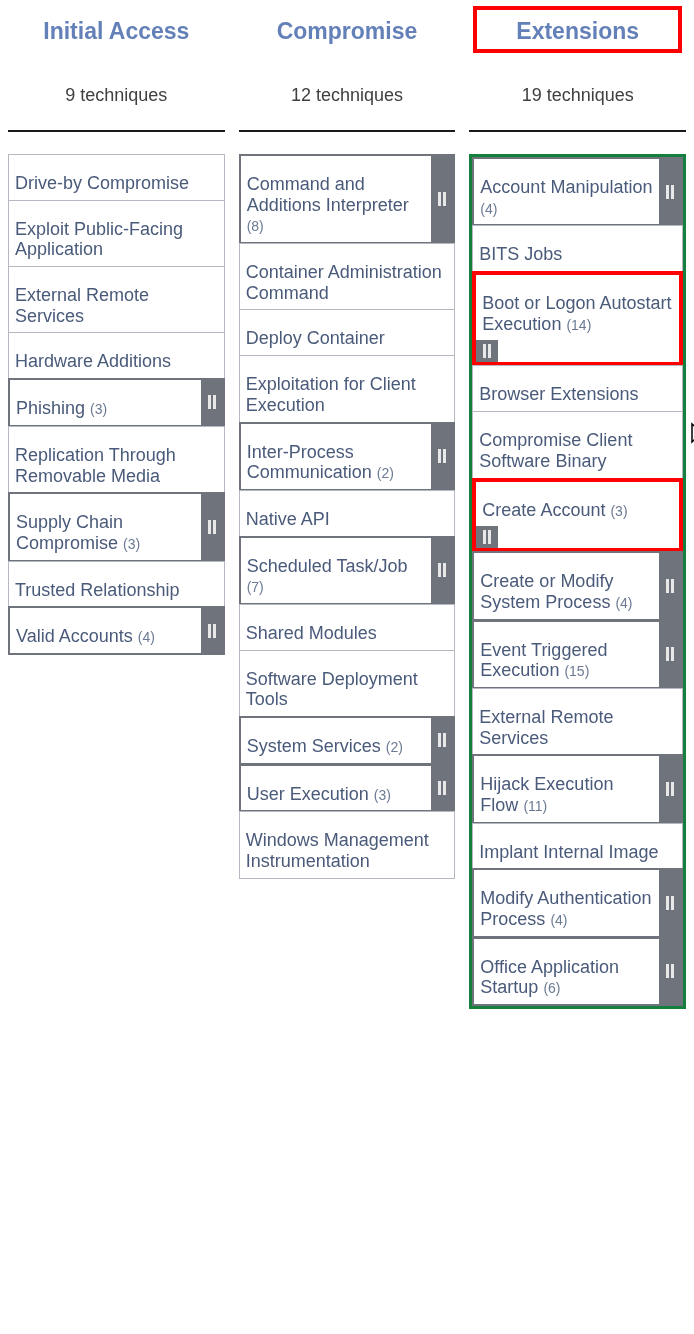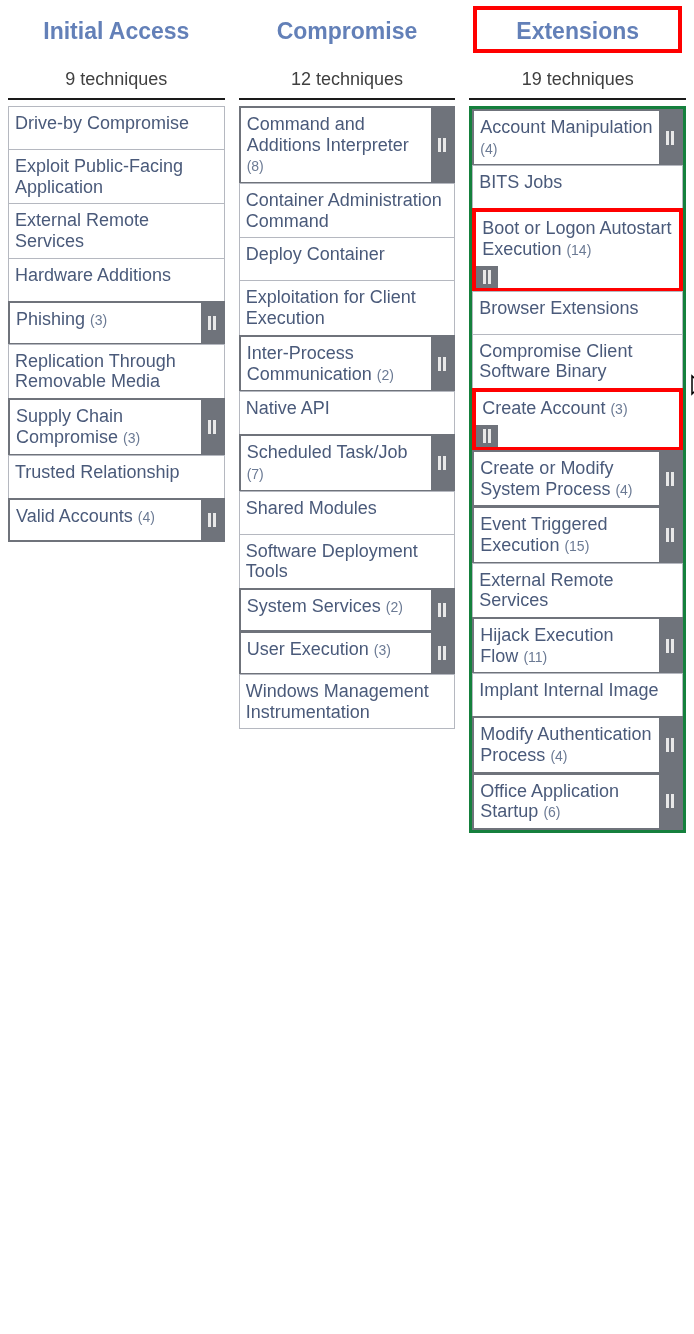--- a/index.html
+++ b/index.html
@@ -12,20 +12,21 @@
   }
   .matrix {
     display: flex;
     gap: 14px;
     padding: 8px 8px 8px 8px;
   }
   .tactic-col {
     width: 218px;
     display: flex;
     flex-direction: column;
+    gap: 16px;
   }
   .tactic-header {
     text-align: center;
     font-size: 23px;
     font-weight: 700;
     color: #6380b8;
     padding: 10px 0 6px 0;
     white-space: nowrap;
   }
   .tactic-header.hl {
@@ -59,20 +60,21 @@
   .cell + .cell { margin-top: -1px; }
   .cell.with-handle { border: 2px solid #6f737b; }
   .cell.hl { border: 4px solid #ff0000; flex-direction: column; }
   .cell-label {
     flex: 1 1 auto;
     padding: 6px 6px 6px 6px;
     font-size: 18px;
     line-height: 1.15;
     color: #4a5a7a;
     font-weight: 400;
+    margin-top: 12px;
   }
   .cell-count {
     font-size: 14px;
     color: #6b7a94;
     font-weight: 400;
   }
   .handle {
     width: 22px;
     background: #6f737b;
     display: flex;

